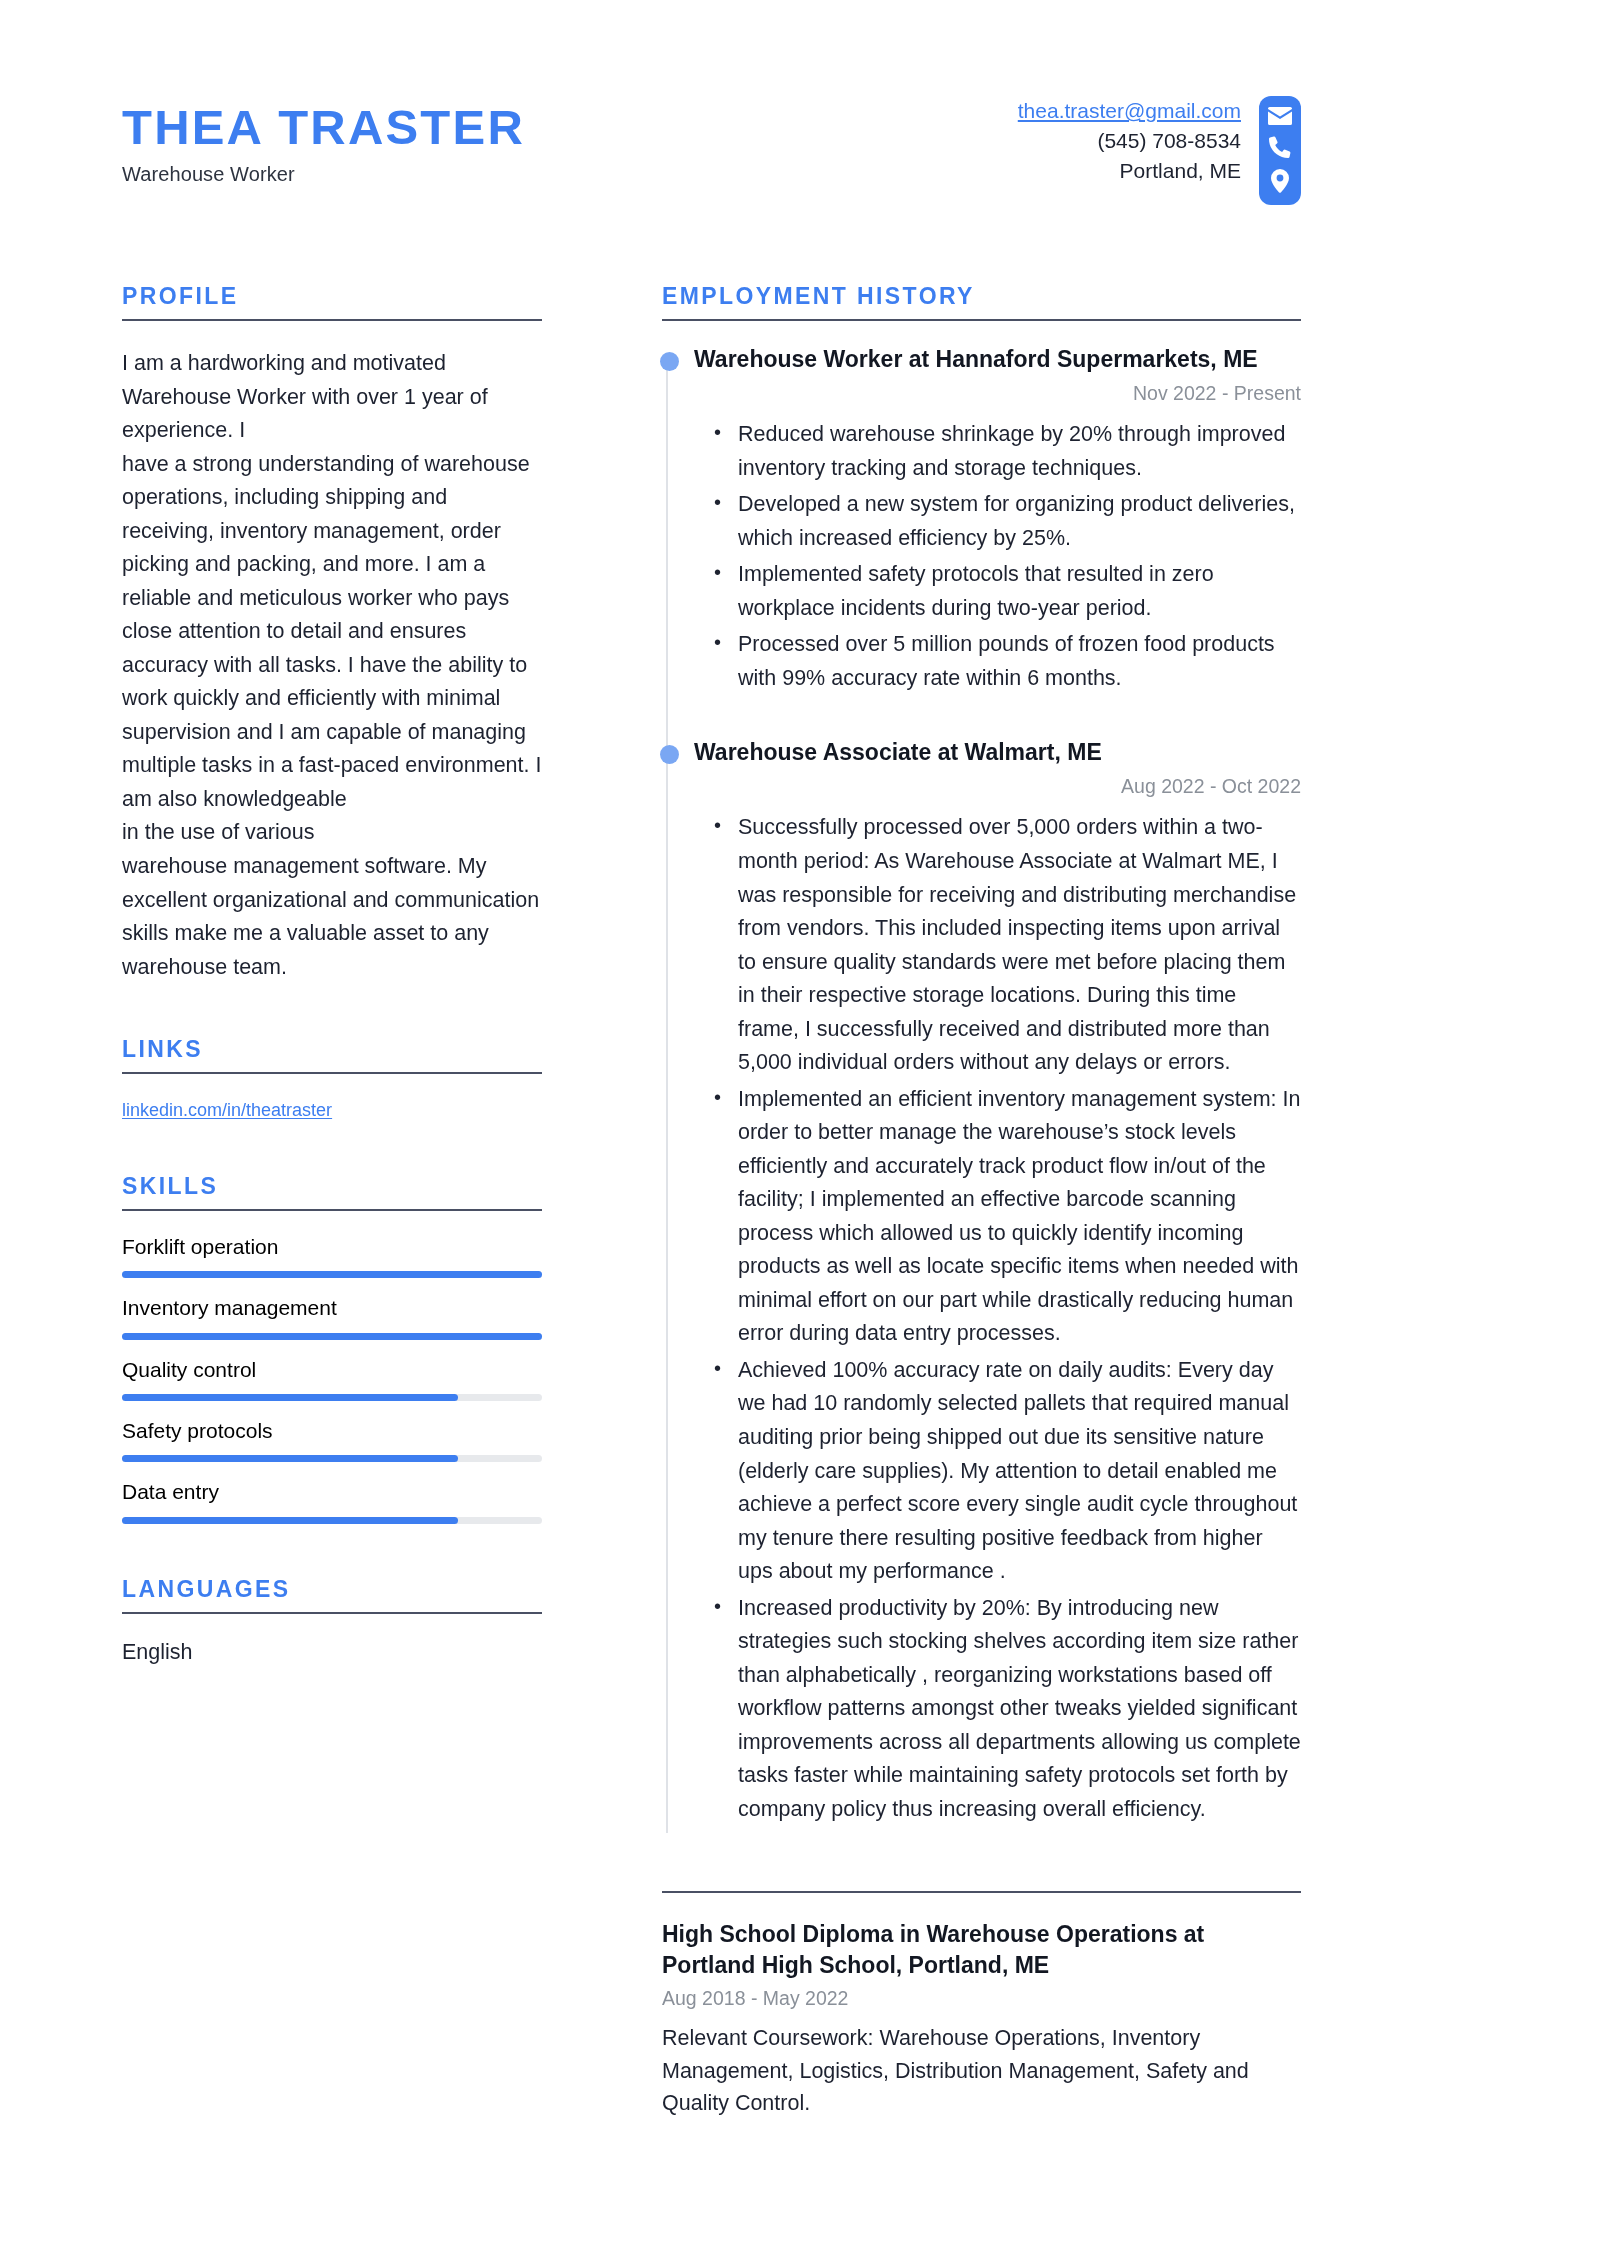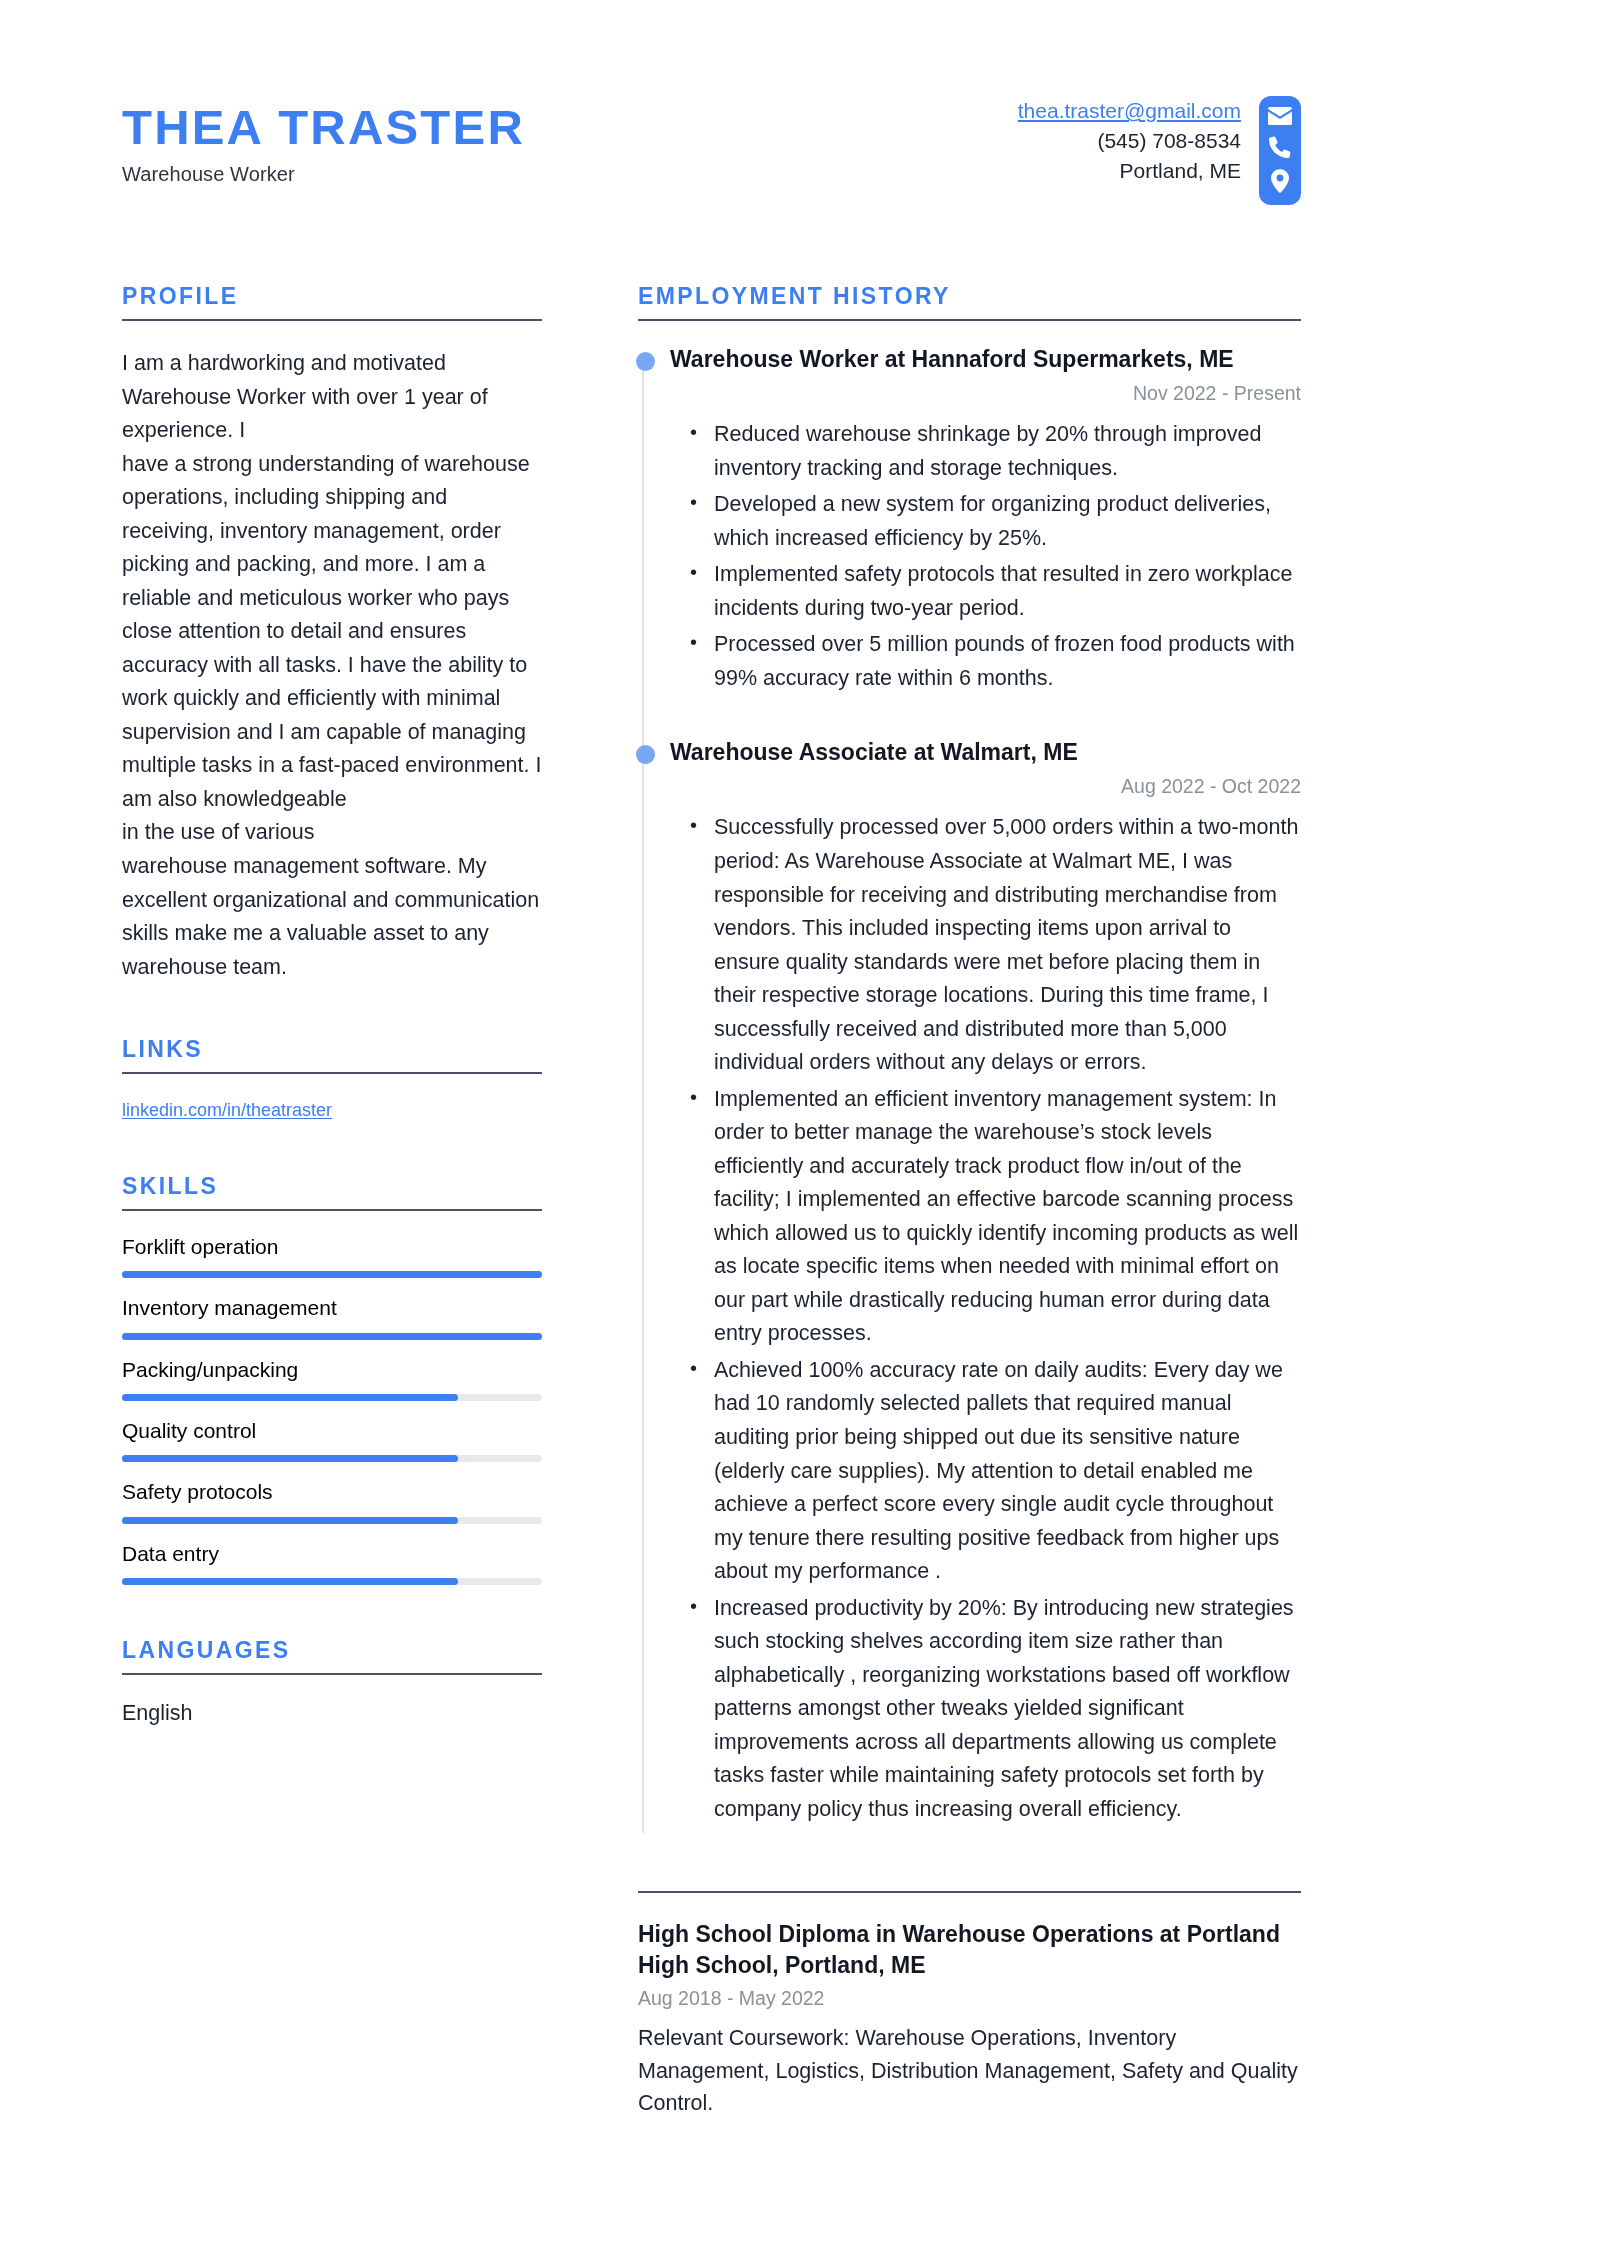--- a/index.html
+++ b/index.html
@@ -89,21 +89,21 @@
   
   .body-cols {
     display: flex;
     align-items: flex-start;
     padding: 0 80px 0 122px;
     margin-top: 80px;
   }
 
   .col-left  { width: 420px; flex: 0 0 420px; padding-right: 0; }
   .col-gap   { width: 96px; flex: 0 0 96px; }
-  .col-right { flex: 1 1 auto; min-width: 0; }
+  .col-right { flex: 1 1 auto; min-width: 0; margin-left: 24px; }
 
   
   .sec-head {
     font-size: 23px;
     font-weight: 700;
     letter-spacing: 2.4px;
     color: #3d7ef0;
     text-transform: uppercase;
     line-height: 1;
   }
@@ -313,26 +313,20 @@
                 <div class="skill-fill" style="width: 100%;"></div>
               </div>
             </div>
             <div class="skill">
               <div class="skill-name">Inventory management</div>
               <div class="skill-track">
                 <div class="skill-fill" style="width: 100%;"></div>
               </div>
             </div>
             <div class="skill">
-              <div class="skill-name">Packing/unpacking</div>
-              <div class="skill-track">
-                <div class="skill-fill" style="width: 80%;"></div>
-              </div>
-            </div>
-            <div class="skill">
               <div class="skill-name">Quality control</div>
               <div class="skill-track">
                 <div class="skill-fill" style="width: 80%;"></div>
               </div>
             </div>
             <div class="skill">
               <div class="skill-name">Safety protocols</div>
               <div class="skill-track">
                 <div class="skill-fill" style="width: 80%;"></div>
               </div>

